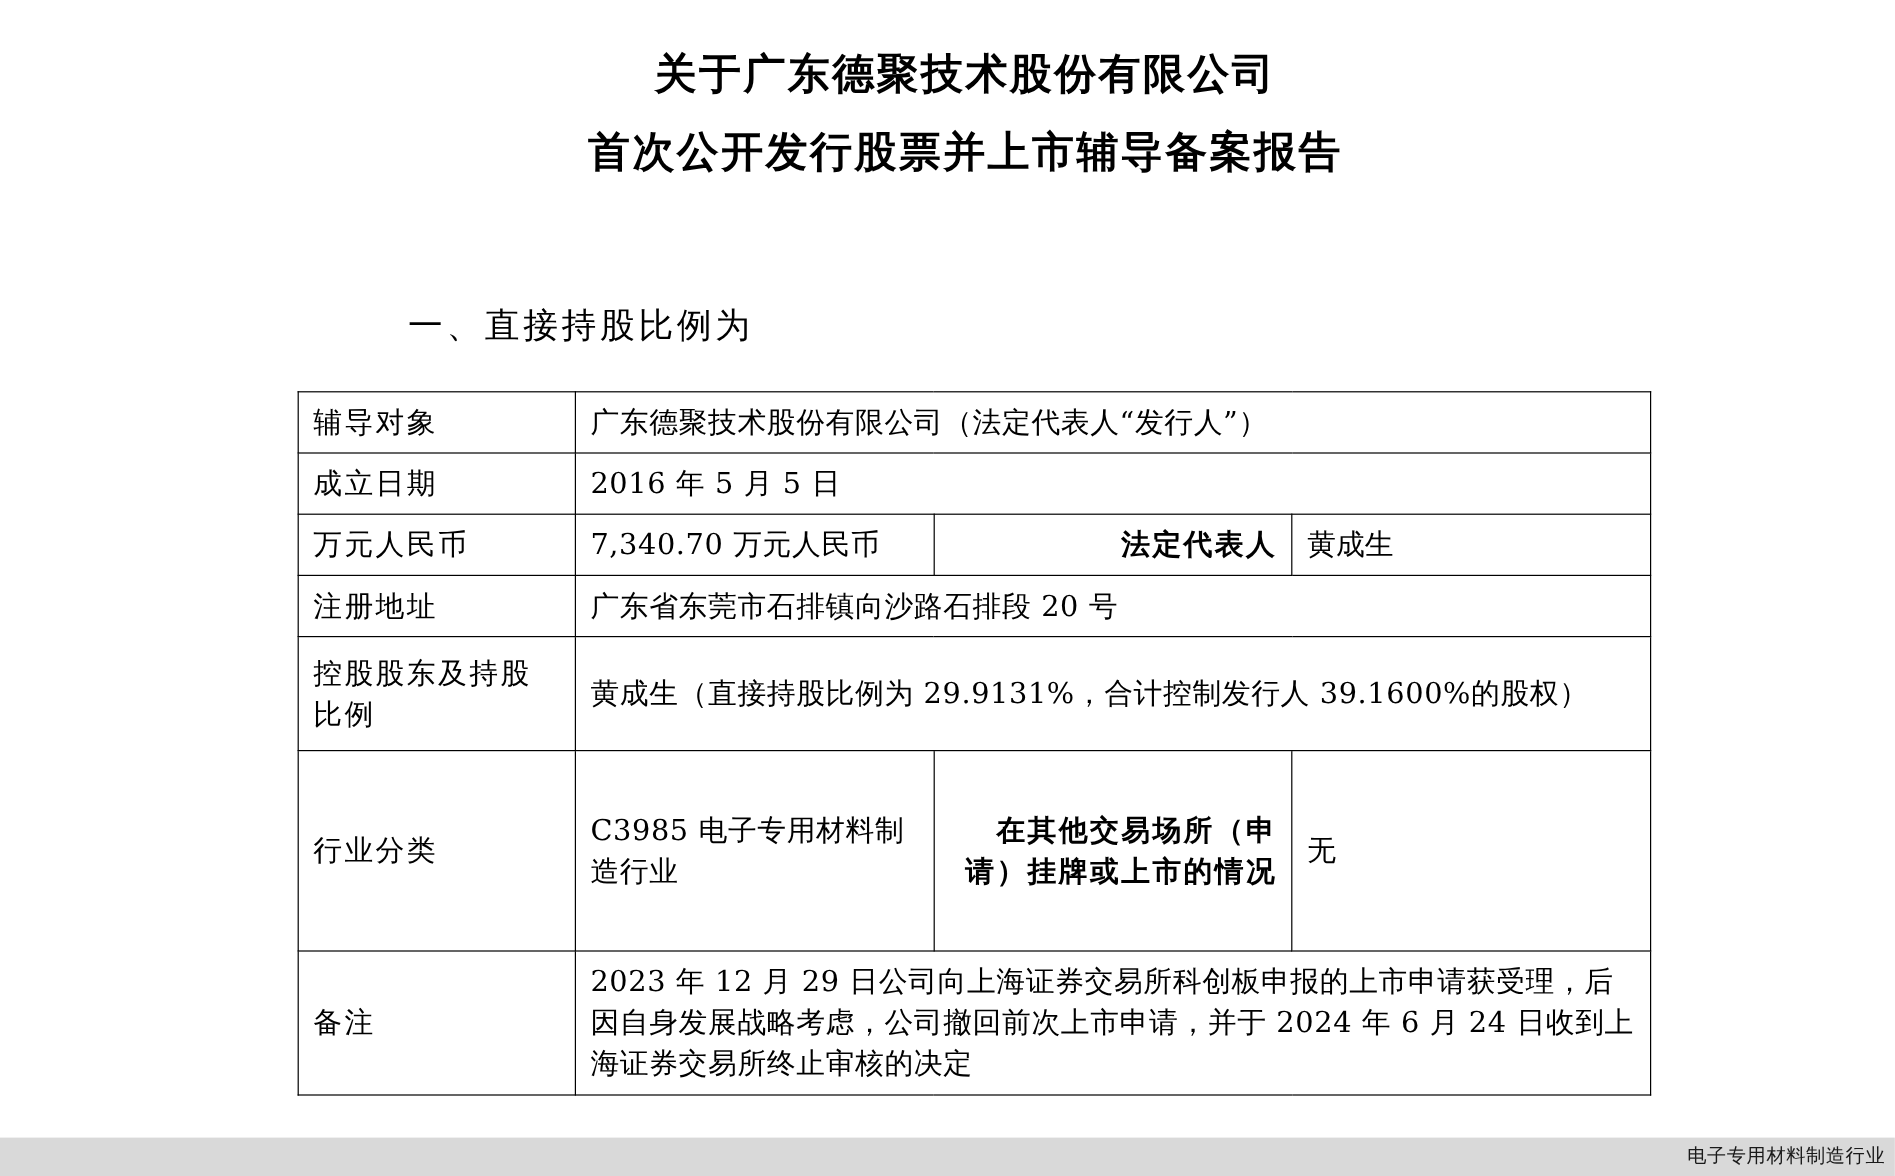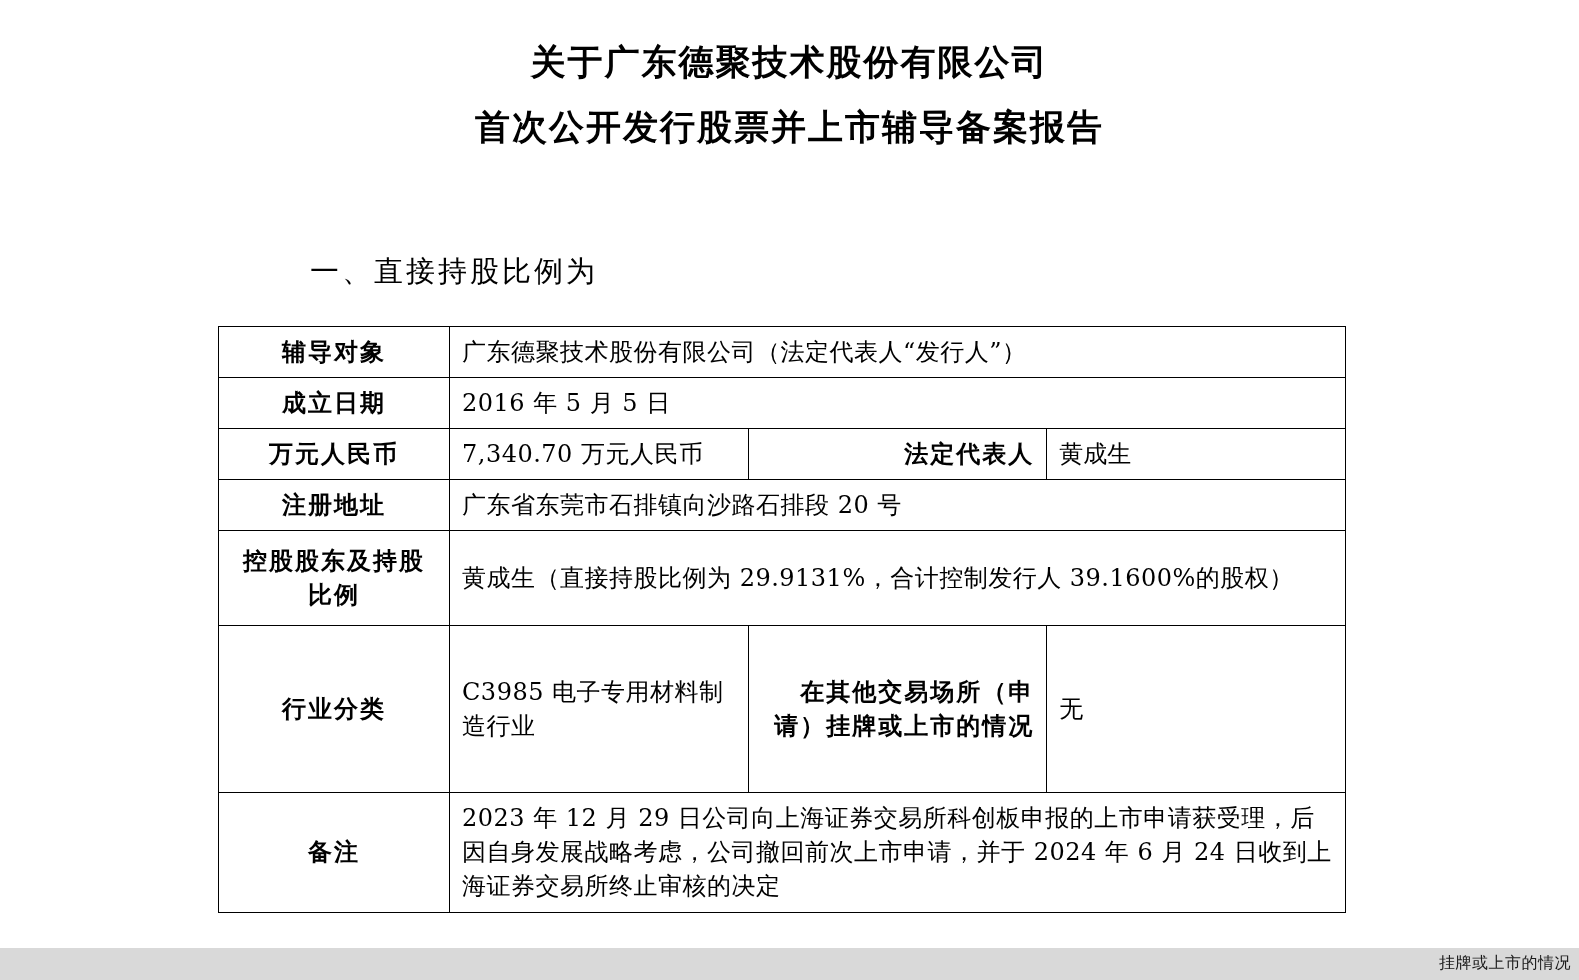--- a/index.html
+++ b/index.html
@@ -13,20 +13,21 @@
     position: relative;
     overflow: hidden;
     font-family: "DejaVu Serif", "Liberation Serif", serif;
     color: #000000;
   }
   .page {
     position: relative;
     width: 1579px;
     height: 980px;
     box-sizing: border-box;
+    padding-left: 30px;
   }
   .doc-title {
     text-align: center;
     font-size: 35px;
     font-weight: 700;
     letter-spacing: 2px;
     line-height: 1.0;
     font-family: "DejaVu Serif", "Liberation Serif", serif;
   }
   .title-line1 {
@@ -54,23 +55,23 @@
     border: 1.5px solid #000000;
     padding: 8px 12px;
     font-size: 24px;
     line-height: 1.42;
     vertical-align: middle;
     font-family: "DejaVu Serif", "Liberation Serif", serif;
     word-break: break-word;
   }
   td.label {
     width: 206px;
-    font-weight: 700;
+    font-weight: 400;
     letter-spacing: 2px;
-    text-align: center;
+    text-align: left;
     padding-left: 18px;
   }
   td.value {
     font-weight: 400;
     letter-spacing: 0.5px;
   }
   td.sublabel {
     width: 228px;
     font-weight: 700;
     letter-spacing: 2px;
@@ -146,15 +147,15 @@
         <td class="subvalue">无</td>
       </tr>
       <tr>
         <td class="label">备注</td>
         <td class="value" colspan="3">2023 年 12 月 29 日公司向上海证券交易所科创板申报的上市申请获受理，后因自身发展战略考虑，公司撤回前次上市申请，并于 2024 年 6 月 24 日收到上海证券交易所终止审核的决定</td>
       </tr>
     </tbody>
   </table>
 
   <div class="footer-bar"></div>
-  <div class="footer-note">挂牌或上市的情况</div>
+  <div class="footer-note">电子专用材料制造行业</div>
 
 </div>
 
 </body></html>

